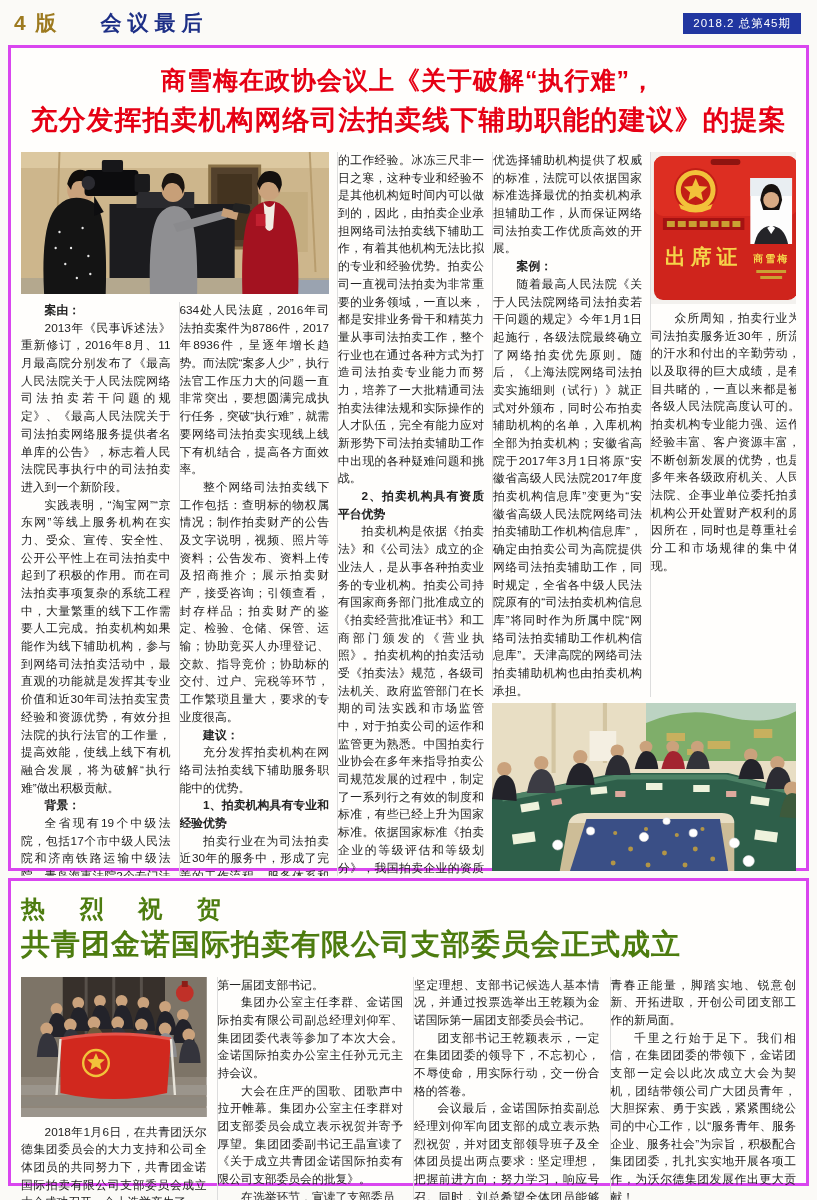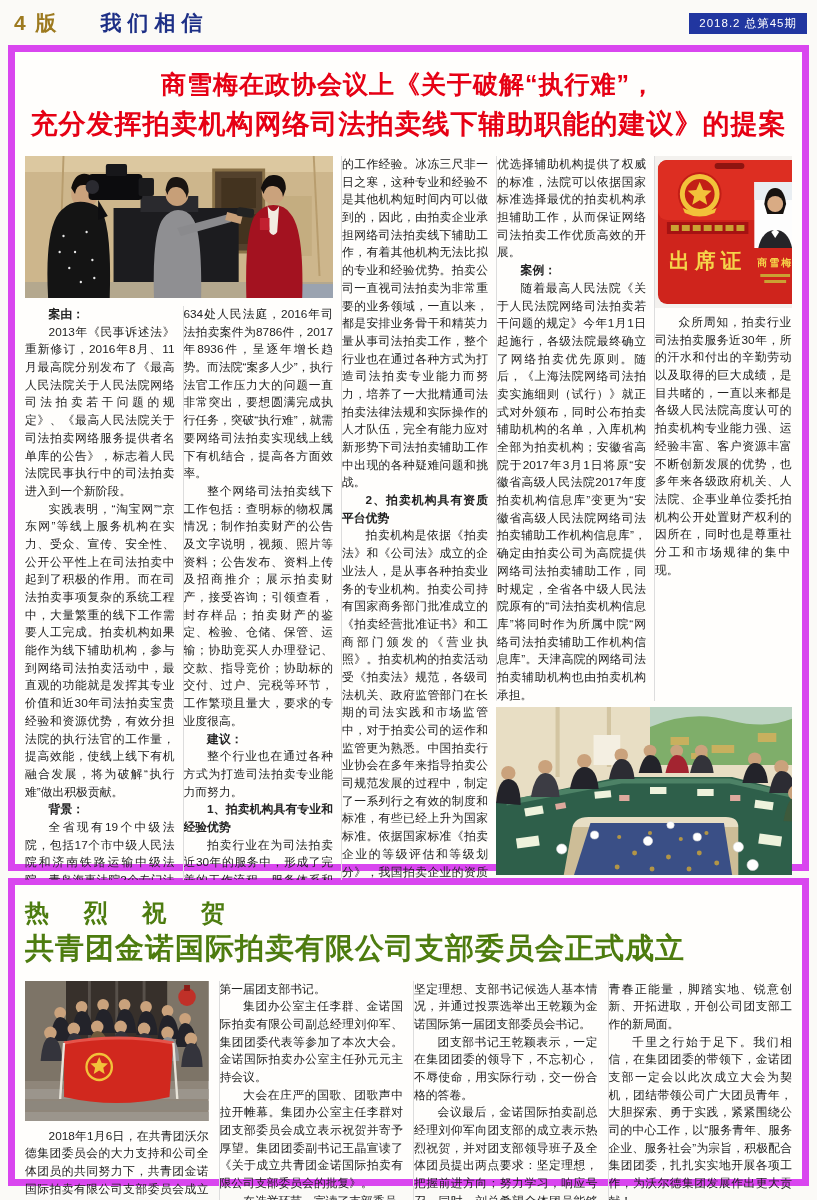--- a/index.html
+++ b/index.html
@@ -2,26 +2,26 @@
 <html><head>
 <meta charset="utf-8">
 <style>
   html,body{margin:0;padding:0;}
   body{
     width:817px;height:1200px;background:#fbfaf7;overflow:hidden;
     font-family:"Liberation Sans","DejaVu Sans",sans-serif;color:#1c1c1c;
   }
   .page{position:relative;width:817px;height:1200px;}
   
-  .hdr{display:flex;align-items:center;padding:9px 10px 4px 14px;}
+  .hdr{display:flex;align-items:center;padding:9px 16px 4px 14px;}
   .hdr .pg{font-size:21px;font-weight:bold;color:#9d7a1f;letter-spacing:2px;}
   .hdr .col-lab{font-size:21px;font-weight:bold;color:#1d2f86;margin-left:42px;letter-spacing:6px;}
   .hdr .issue{margin-left:auto;background:#2136a0;color:#fff;font-size:11.5px;padding:3px 10px;letter-spacing:1px;}
   
-  .box{margin:4px 8px 0;border:7px solid #d946ef;background:#fffefc;padding:8px 10px 8px;box-sizing:border-box;}
+  .box{margin:4px 8px 0;border:3px solid #d946ef;background:#fffefc;padding:8px 10px 8px;box-sizing:border-box;}
   .a1-title{color:#e60014;font-weight:bold;text-align:center;line-height:1.5;margin-top:6px;}
   .a1-title .l1{font-size:25px;letter-spacing:1px;}
   .a1-title .l2{font-size:27px;letter-spacing:1px;}
   .a1-body{display:flex;gap:8px;margin-top:12px;height:724px;overflow:hidden;}
   .grp{display:flex;flex-direction:column;}
   .grpA{width:308px;flex:0 0 308px;}
   .grpB{width:308px;flex:0 0 308px;}
   .two-cols{display:flex;gap:8px;flex:1;min-height:0;}
   .grpB .two-cols{height:545px;flex:0 0 545px;overflow:hidden;}
   .colm{flex:1;min-width:0;overflow:hidden;}
@@ -44,21 +44,21 @@
   .a2-body{display:flex;gap:10px;margin-top:12px;height:232px;overflow:hidden;}
   .a2-col{flex:1;min-width:0;display:flex;flex-direction:column;overflow:hidden;}
 </style>
 </head>
 <body>
 
 <div class="page">
 
   <div class="hdr">
     <span class="pg">4 版</span>
-    <span class="col-lab">我们相信</span>
+    <span class="col-lab">会议最后</span>
     <span class="issue">2018.2 总第45期</span>
   </div>
 
   <div class="box" style="height:826px;">
     <div class="a1-title">
       <div class="l1">商雪梅在政协会议上《关于破解“执行难”，</div>
       <div class="l2">充分发挥拍卖机构网络司法拍卖线下辅助职能的建议》的提案</div>
     </div>
 
     <div class="a1-body">
@@ -117,21 +117,21 @@
             <p class="bhead">案由：</p>
             <p class="para">2013年《民事诉述法》重新修订，2016年8月、11月最高院分别发布了《最高人民法院关于人民法院网络司法拍卖若干问题的规定》、《最高人民法院关于司法拍卖网络服务提供者名单库的公告》，标志着人民法院民事执行中的司法拍卖进入到一个新阶段。</p>
             <p class="para">实践表明，“淘宝网”“京东网”等线上服务机构在实力、受众、宣传、安全性、公开公平性上在司法拍卖中起到了积极的作用。而在司法拍卖事项复杂的系统工程中，大量繁重的线下工作需要人工完成。拍卖机构如果能作为线下辅助机构，参与到网络司法拍卖活动中，最直观的功能就是发挥其专业价值和近30年司法拍卖宝贵经验和资源优势，有效分担法院的执行法官的工作量，提高效能，使线上线下有机融合发展，将为破解“执行难”做出积极贡献。</p>
             <p class="bhead">背景：</p>
             <p class="para">全省现有19个中级法院，包括17个市中级人民法院和济南铁路运输中级法院、青岛海事法院2个专门法院，有149个基层法院及</p>
           </div>
           <div class="colm txt sep">
             <p class="pcont">634处人民法庭，2016年司法拍卖案件为8786件，2017年8936件，呈逐年增长趋势。而法院“案多人少”，执行法官工作压力大的问题一直非常突出，要想圆满完成执行任务，突破“执行难”，就需要网络司法拍卖实现线上线下有机结合，提高各方面效率。</p>
             <p class="para">整个网络司法拍卖线下工作包括：查明标的物权属情况；制作拍卖财产的公告及文字说明，视频、照片等资料；公告发布、资料上传及招商推介；展示拍卖财产，接受咨询；引领查看，封存样品；拍卖财产的鉴定、检验、仓储、保管、运输；协助竞买人办理登记、交款、指导竞价；协助标的交付、过户、完税等环节，工作繁琐且量大，要求的专业度很高。</p>
             <p class="bhead">建议：</p>
-            <p class="para">整个行业也在通过各种方式为打造司法拍卖专业能力而努力。</p>
+            <p class="para">充分发挥拍卖机构在网络司法拍卖线下辅助服务职能中的优势。</p>
             <p class="bhead">1、拍卖机构具有专业和经验优势</p>
             <p class="para">拍卖行业在为司法拍卖近30年的服务中，形成了完善的工作流程、服务体系和客户资源，积累了丰富</p>
           </div>
         </div>
       </div>
 
       <div class="colm txt sep c3">
         <p class="pcont">的工作经验。冰冻三尺非一日之寒，这种专业和经验不是其他机构短时间内可以做到的，因此，由拍卖企业承担网络司法拍卖线下辅助工作，有着其他机构无法比拟的专业和经验优势。拍卖公司一直视司法拍卖为非常重要的业务领域，一直以来，都是安排业务骨干和精英力量从事司法拍卖工作，整个行业也在通过各种方式为打造司法拍卖专业能力而努力，培养了一大批精通司法拍卖法律法规和实际操作的人才队伍，完全有能力应对新形势下司法拍卖辅助工作中出现的各种疑难问题和挑战。</p>
         <p class="bhead">2、拍卖机构具有资质平台优势</p>
         <p class="para">拍卖机构是依据《拍卖法》和《公司法》成立的企业法人，是从事各种拍卖业务的专业机构。拍卖公司持有国家商务部门批准成立的《拍卖经营批准证书》和工商部门颁发的《营业执照》。拍卖机构的拍卖活动受《拍卖法》规范，各级司法机关、政府监管部门在长期的司法实践和市场监管中，对于拍卖公司的运作和监管更为熟悉。中国拍卖行业协会在多年来指导拍卖公司规范发展的过程中，制定了一系列行之有效的制度和标准，有些已经上升为国家标准。依据国家标准《拍卖企业的等级评估和等级划分》，我国拍卖企业的资质分为三个等级：最高的AAA级，其次AA级、A级。这就为法院择</p>

